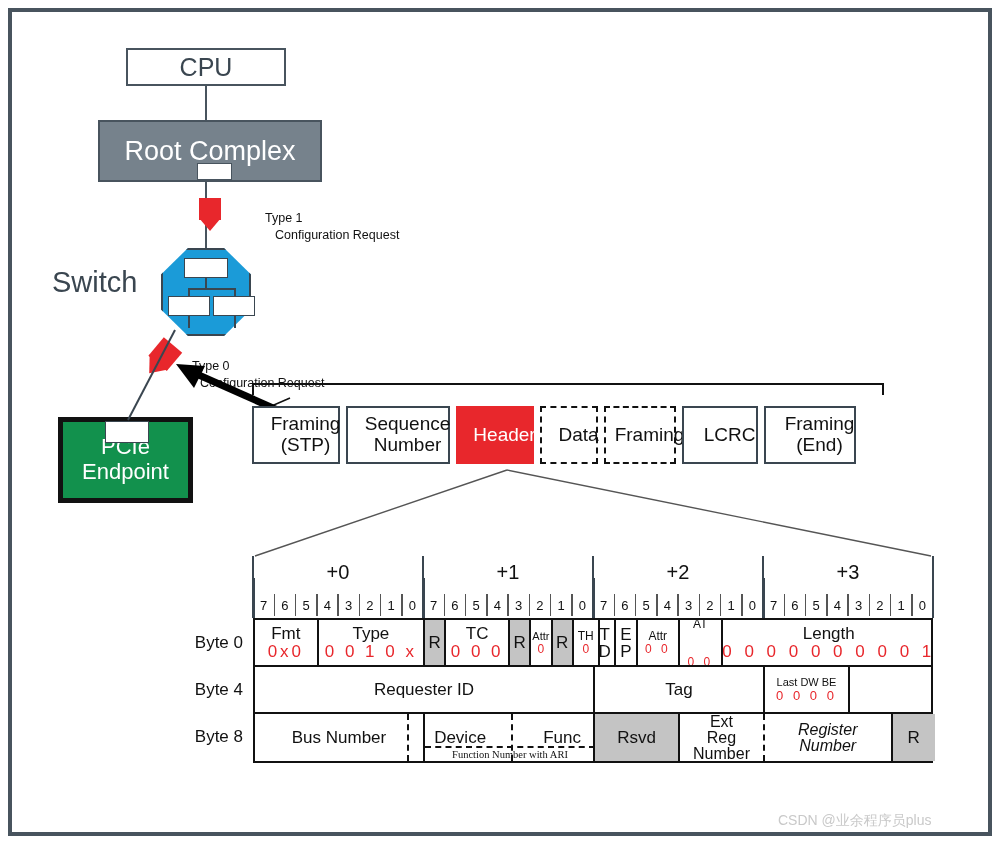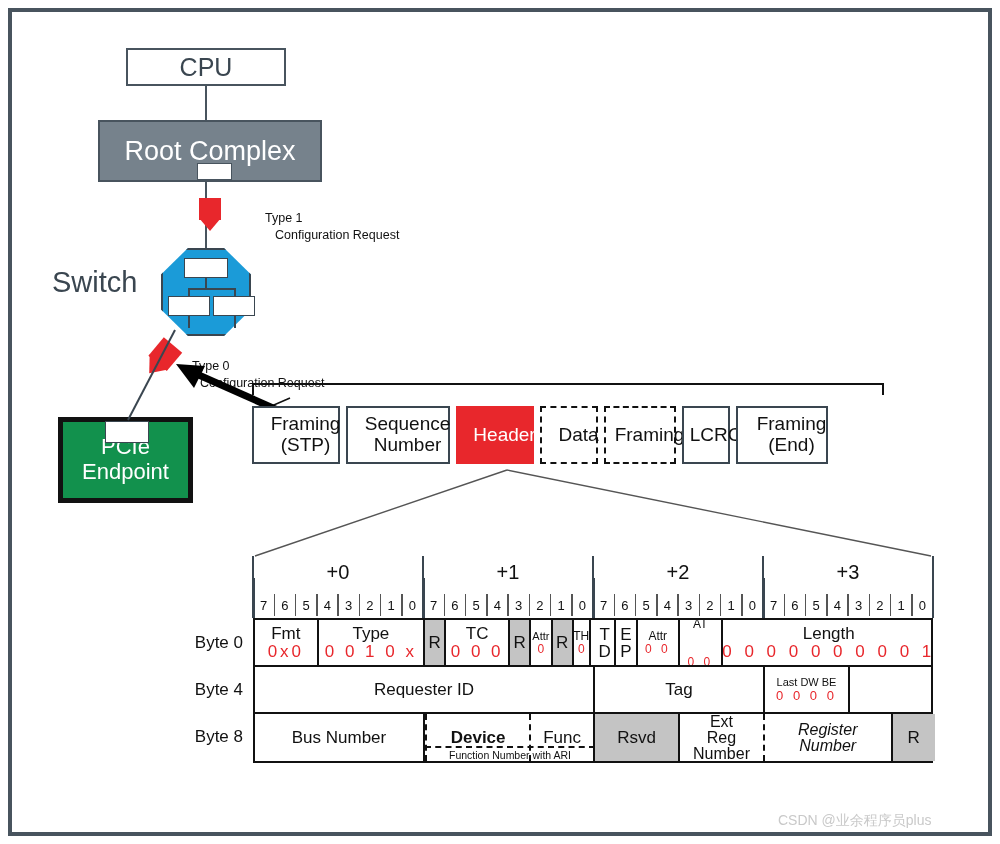--- a/index.html
+++ b/index.html
@@ -135,21 +135,21 @@
   .fld .xs{font-size:11px;}
   .bytelbl{
     position:absolute;right:0;width:70px;text-align:right;
     font-size:17px;color:#111;
   }
 
   .ariband{
     position:absolute;left:0;right:0;bottom:0;height:15px;
     border-top:2px dashed #111;box-sizing:border-box;
     display:flex;align-items:center;justify-content:center;
-    font-size:10.5px;color:#111;
+    font-size:10.5px;color:#111;font-family:Liberation Serif, serif;
   }
 
   .watermark{
     position:absolute;left:778px;top:812px;font-size:14px;color:#c9c9c9;
     font-family:"Liberation Sans", sans-serif;
   }
 </style>
 </head>
 <body>
 
@@ -226,21 +226,21 @@
       </div>
       <div class="tlp-cell header" style="width: 78px;">
         <span>Header</span>
       </div>
       <div class="tlp-cell dashed" style="width: 58px;">
         <span>Data</span>
       </div>
       <div class="tlp-cell dashed" style="width: 72px;">
         <span>Framing</span>
       </div>
-      <div class="tlp-cell" style="width: 48px;">
+      <div class="tlp-cell" style="width: 76px;">
         <span>LCRC</span>
       </div>
       <div class="tlp-cell" style="width: 92px;">
         <span>Framing</span>
         <span>(End)</span>
       </div>
     </div>
 
   <div class="tbl">
     <div class="offs" id="offs">
@@ -342,21 +342,21 @@
           <div class="fld gray" style="left: 255px; width: 21.25px;">
             <div class="nm">R</div>
           </div>
           <div class="fld" style="left: 276.25px; width: 21.25px;">
             <div class="nm xs">Attr</div>
             <div class="vl sm" style="letter-spacing: 0px;">0</div>
           </div>
           <div class="fld gray" style="left: 297.5px; width: 21.25px;">
             <div class="nm">R</div>
           </div>
-          <div class="fld" style="left: 318.75px; width: 17px;">
+          <div class="fld" style="left: 318.75px; width: 26px;">
             <div class="nm sm">TH</div>
             <div class="vl sm" style="letter-spacing: 0px;">0</div>
           </div>
           <div class="fld" style="left: 340px; width: 21.25px;">
             <div class="nm" style="line-height: 1; text-align: center;">
               <div>T</div>
               <div>D</div>
             </div>
           </div>
           <div class="fld" style="left: 361.25px; width: 21.25px;">
@@ -389,21 +389,21 @@
           <div class="fld" style="left: 510px; width: 85px;">
             <div class="nm xs">Last DW BE</div>
             <div class="vl" style="font-size: 13px; letter-spacing: 3px;">0 0 0 0</div>
           </div>
         </div>
         <div class="brow">
           <div class="bytelbl" style="left: -82px; top: 13px;">Byte 8</div>
           <div class="fld" style="left: 0px; width: 170px;">
             <div class="nm">Bus Number</div>
           </div>
-          <div class="fld" style="left: 170px; width: 106.25px; border-right: 2px dashed rgb(17, 17, 17); border-left: 2px dashed rgb(17, 17, 17); font-weight: bold;">
+          <div class="fld" style="left: 152px; width: 106.25px; border-right: 2px dashed rgb(17, 17, 17); border-left: 2px dashed rgb(17, 17, 17);">
             <div class="nm">Device</div>
           </div>
           <div class="fld" style="left: 276.25px; width: 63.75px; border-right: 2px solid rgb(17, 17, 17);">
             <div class="nm">Func</div>
           </div>
           <div class="fld gray" style="left: 340px; width: 85px;">
             <div class="nm">Rsvd</div>
           </div>
           <div class="fld" style="left: 425px; width: 85px; border-right: 2px dashed rgb(17, 17, 17);">
             <div class="nm" style="line-height: 1; text-align: center;">

